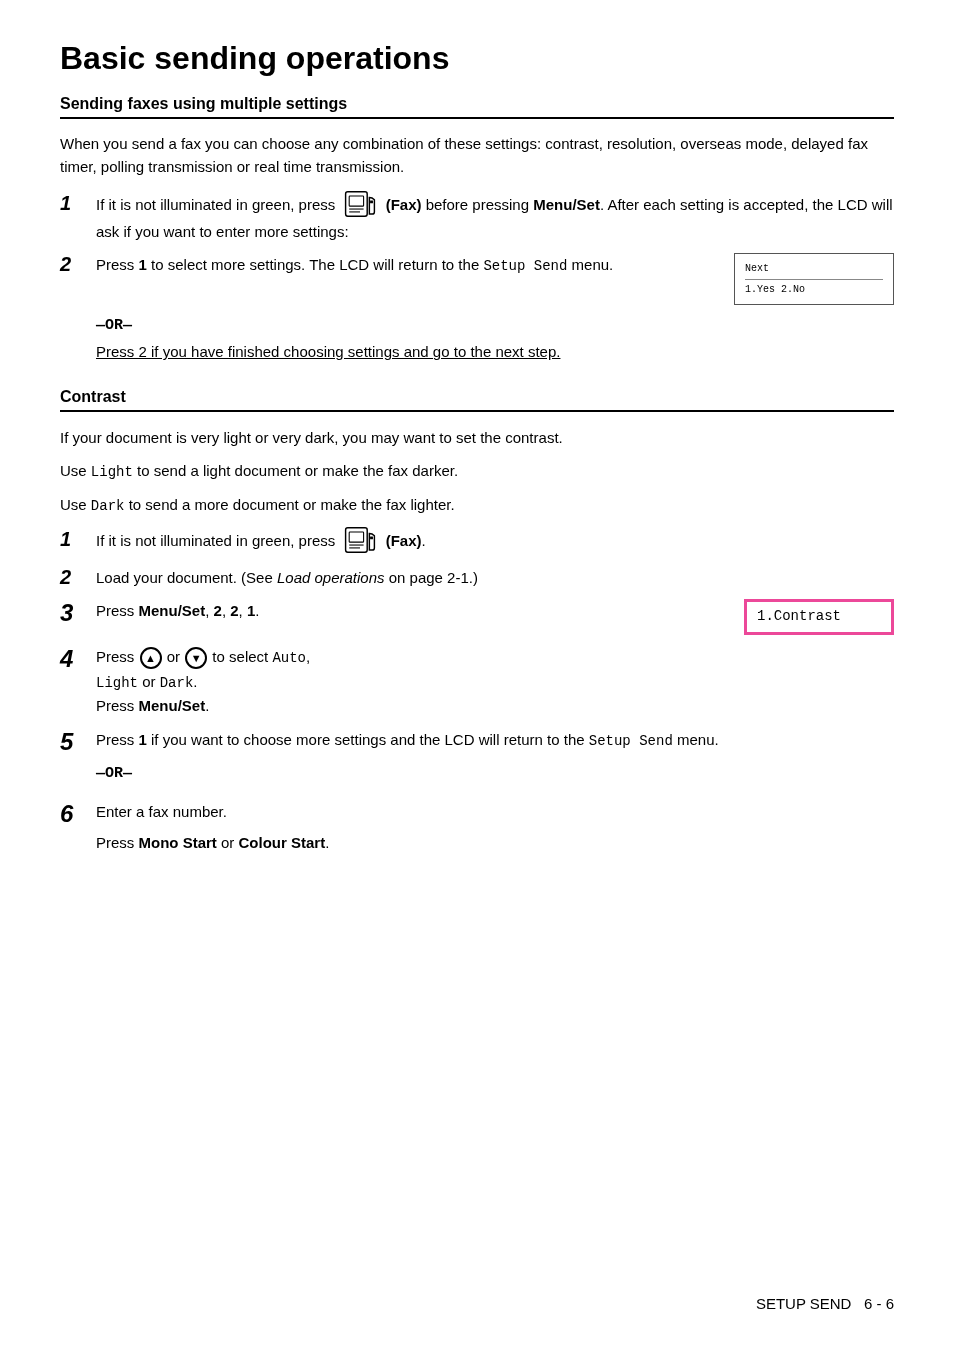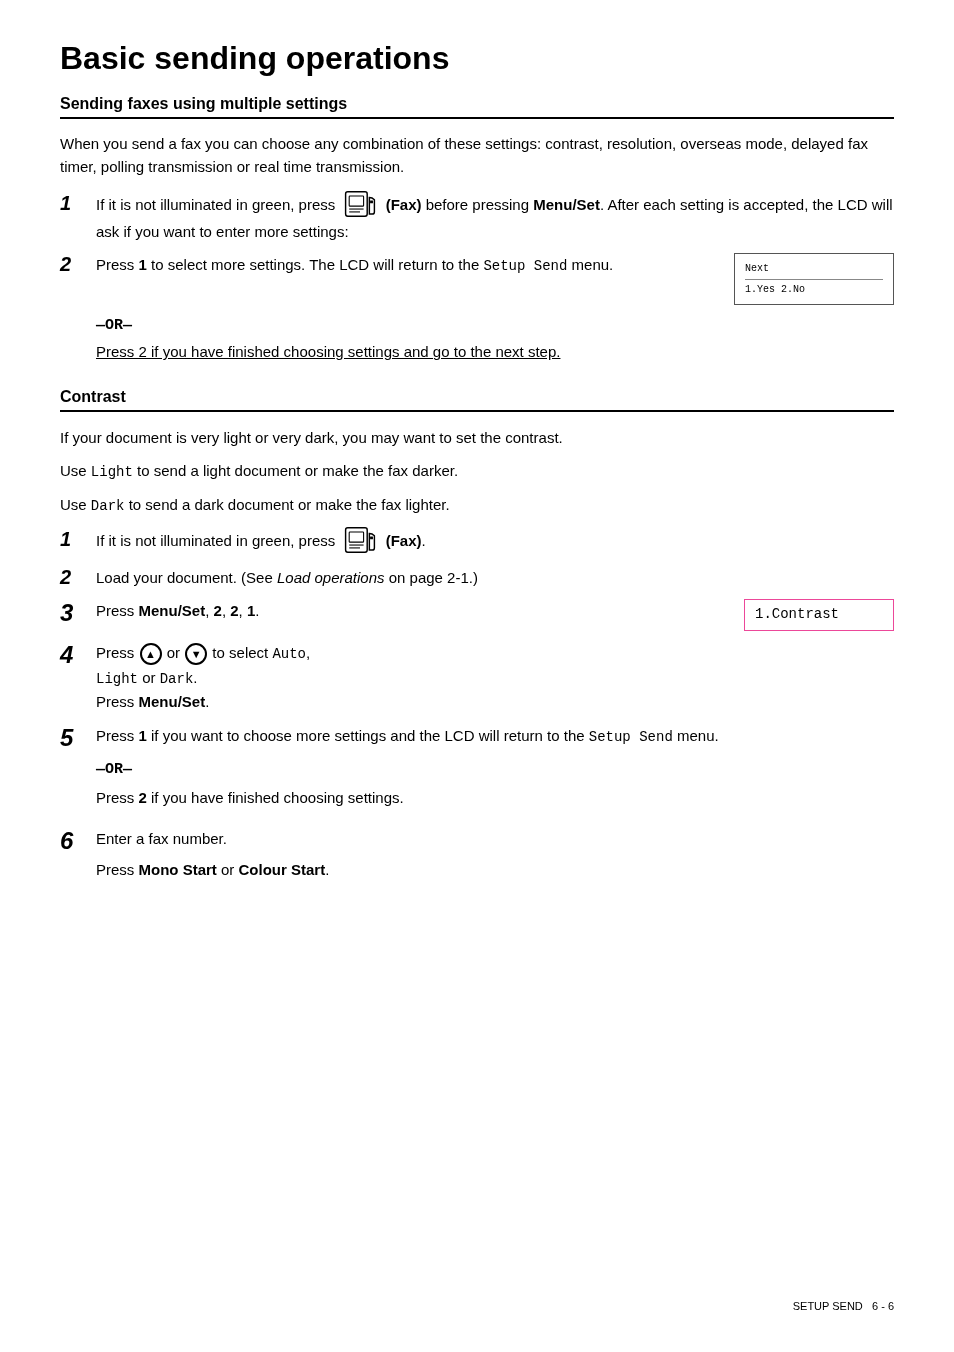--- a/index.html
+++ b/index.html
@@ -115,21 +115,21 @@
       line-height: 18px;
       font-size: 11px;
       vertical-align: middle;
       margin: 0 1px;
     }
 
     .footer {
       position: fixed;
       bottom: 40px;
       right: 60px;
-      font-size: 11px;
+      font-size: 15px;
       color: #000;
     }
 
     .step-with-lcd-container {
       display: flex;
       align-items: flex-start;
       margin-bottom: 10px;
     }
 
     .step-number-col {
@@ -149,21 +149,21 @@
       margin-left: 20px;
       flex-shrink: 0;
     }
 
     .step-row-flex {
       display: flex;
       align-items: flex-start;
     }
 
     .single-lcd {
-      border: 1px solid #ec4899;
+      border: 3px solid #ec4899;
       padding: 4px 10px;
       font-family: 'Courier New', Courier, monospace;
       font-size: 14px;
       background: #fff;
       min-width: 150px;
     }
 
     .contrast-para {
       margin-bottom: 10px;
       line-height: 1.55;
@@ -238,21 +238,21 @@
 
 <p class="contrast-para">
   <span>Use</span>
   <span class="mono">Light</span>
   <span>to send a light document or make the fax darker.</span>
 </p>
 
 <p class="contrast-para">
   <span>Use</span>
   <span class="mono">Dark</span>
-  <span>to send a dark document or make the fax lighter.</span>
+  <span>to send a more document or make the fax lighter.</span>
 </p>
 
 <div class="step-with-lcd-container">
   <span class="step-number-col">1</span>
   <div class="step-body-col">
     <span>If it is not illuminated in green, press</span>
     <svg class="fax-icon" viewBox="0 0 50 38" xmlns="http://www.w3.org/2000/svg">
       <path d="M5 5 Q5 2 8 2 L32 2 Q35 2 35 5 L35 33 Q35 36 32 36 L8 36 Q5 36 5 33 Z" fill="none" stroke="#000" stroke-width="2"></path>
       <rect x="10" y="8" width="20" height="14" rx="1" fill="none" stroke="#000" stroke-width="1.5"></rect>
       <line x1="10" y1="26" x2="30" y2="26" stroke="#000" stroke-width="1.5"></line>
@@ -302,23 +302,20 @@
 
 <div class="step-with-lcd-container">
   <span class="step-number-col" style="font-size:24px;">5</span>
   <div class="step-body-col">
     <p class="sub-para">
       Press <strong>1</strong> if you want to choose more settings and the LCD will return to the <span class="mono">Setup Send</span> menu.
     </p>
     <div class="or-block">
       <span class="or-dash">—<strong>OR</strong>—</span>
     </div>
-    <p class="sub-para">
-      Press <strong>2</strong> if you have finished choosing settings.
-    </p>
   </div>
 </div>
 
 <div class="step-with-lcd-container">
   <span class="step-number-col" style="font-size:24px;">6</span>
   <div class="step-body-col">
     <p class="sub-para">Enter a fax number.</p>
     <p class="sub-para">Press <strong>Mono Start</strong> or <strong>Colour Start</strong>.</p>
   </div>
 </div>

